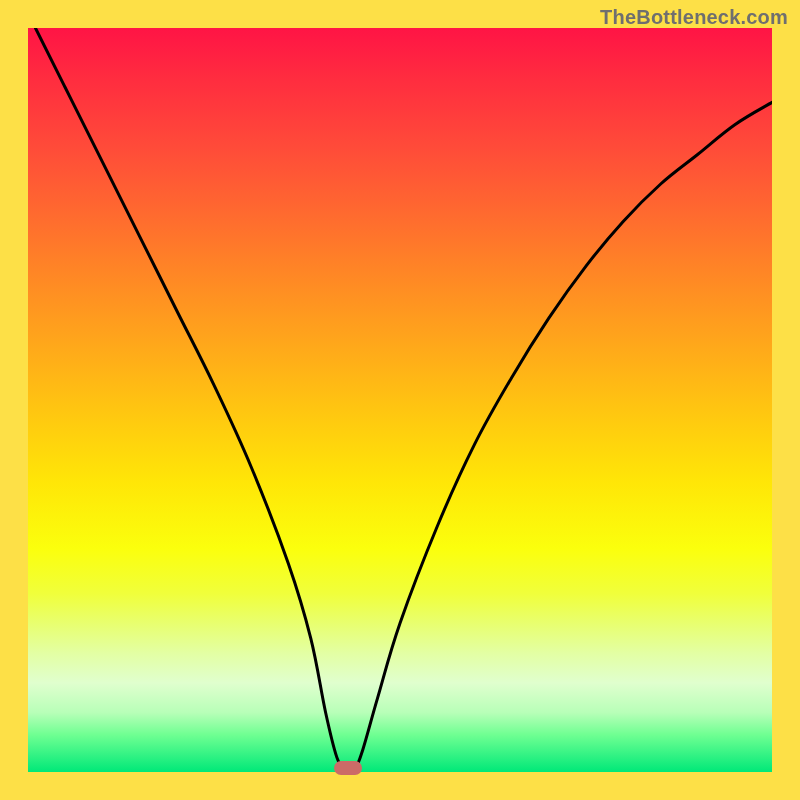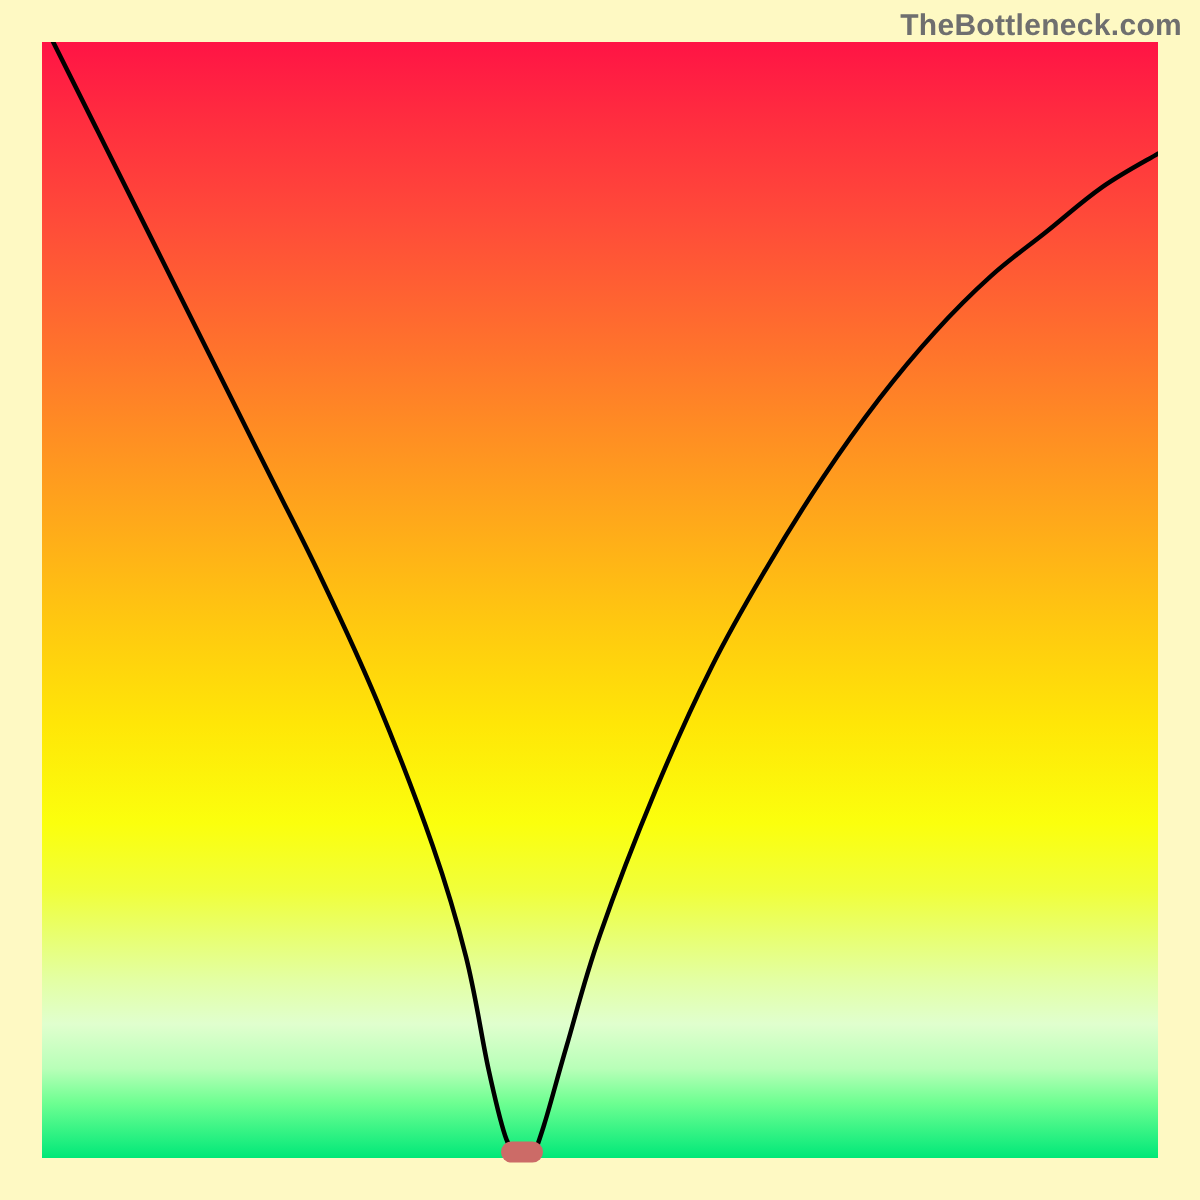--- a/index.html
+++ b/index.html
@@ -1,21 +1,21 @@
 <!DOCTYPE html>
 <html><head>
 <meta charset="utf-8">
 <style>
   * { margin: 0; padding: 0; box-sizing: border-box; }
   html, body { width: 800px; height: 800px; overflow: hidden; background: #000; }
   .wrap {
     width: 800px;
     height: 800px;
     position: relative;
-    background: #fef9c3;
+    background: #fde047;
   }
   .plot-area {
     position: absolute;
     left: 28px;
     top: 28px;
     width: 744px;
     height: 744px;
     background: linear-gradient(to bottom,
       #ff1445 0%,
       #ff2d3f 7%,

